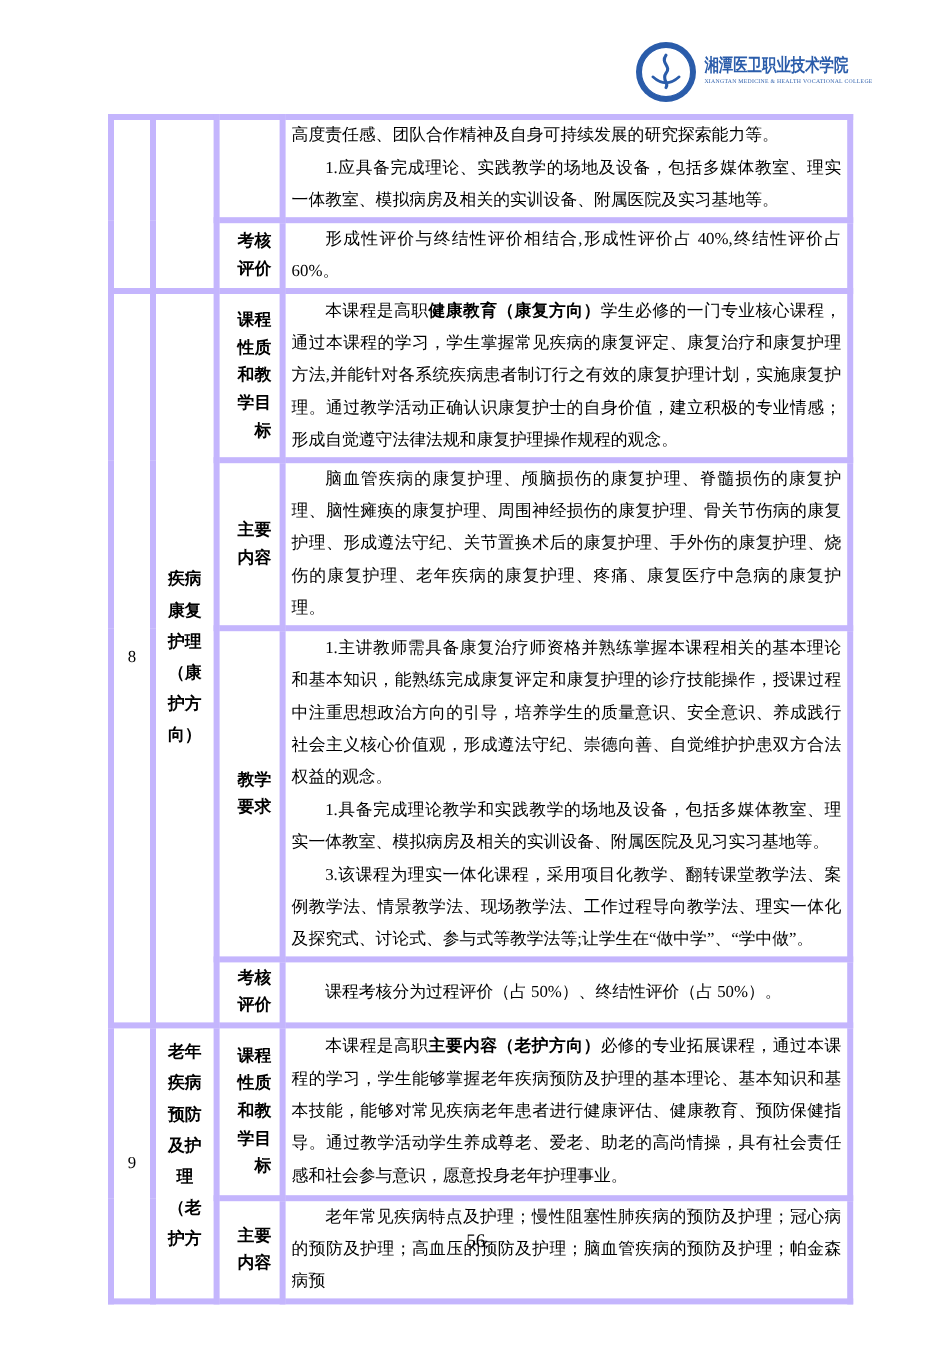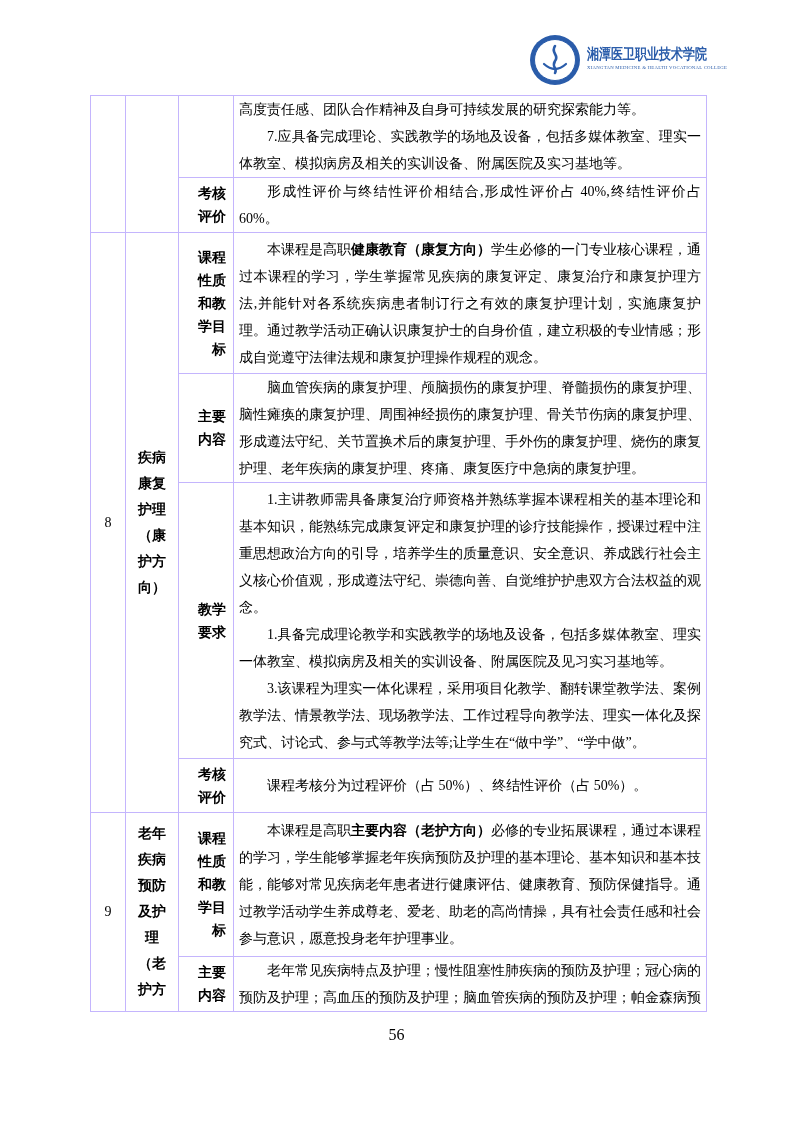--- a/index.html
+++ b/index.html
@@ -33,21 +33,21 @@
   table.doc {
     position: absolute; left: 90px; top: 95px;
     width: 616px; border-collapse: collapse; table-layout: fixed;
   }
   col.c1 { width: 35px; }
   col.c2 { width: 53px; }
   col.c3 { width: 55px; }
   col.c4 { width: 473px; }
 
   table.doc td {
-    border: 1px solid #c4b5fd;
+    border: 5px solid #c4b5fd;
     vertical-align: middle;
     overflow: hidden;
     margin-top: 26px;
   }
   td.num  { text-align: center; font-size: 14px; }
   td.name { text-align: center; font-weight: bold; font-size: 14px; line-height: 26px; padding: 2px 6px; }
   td.name.vtop { vertical-align: top; padding-top: 8px; }
   td.label { text-align: right; font-weight: bold; font-size: 14px; line-height: 23px; padding: 2px 7px; }
   td.content {
     font-size: 14px; line-height: 27px; padding: 0 5px;
@@ -101,21 +101,21 @@
         <col class="c4">
       </colgroup>
     <tbody>
 
       <tr class="h81">
         <td class="num" rowspan="2"></td>
         <td class="name" rowspan="2"></td>
         <td class="label"></td>
         <td class="content">
           <p>高度责任感、团队合作精神及自身可持续发展的研究探索能力等。</p>
-          <p class="indent">7.应具备完成理论、实践教学的场地及设备，包括多媒体教室、理实一体教室、模拟病房及相关的实训设备、附属医院及实习基地等。</p>
+          <p class="indent">1.应具备完成理论、实践教学的场地及设备，包括多媒体教室、理实一体教室、模拟病房及相关的实训设备、附属医院及实习基地等。</p>
         </td>
       </tr>
       <tr class="h50">
         <td class="label">考核评价</td>
         <td class="content">
           <p class="indent">形成性评价与终结性评价相结合,形成性评价占 40%,终结性评价占 60%。</p>
         </td>
       </tr>
 
       <tr class="h141">

